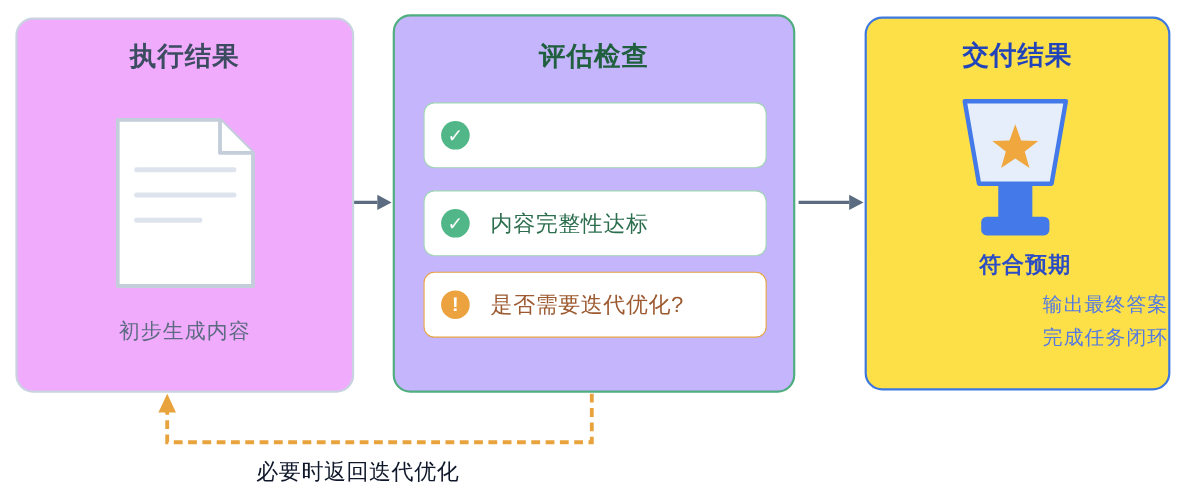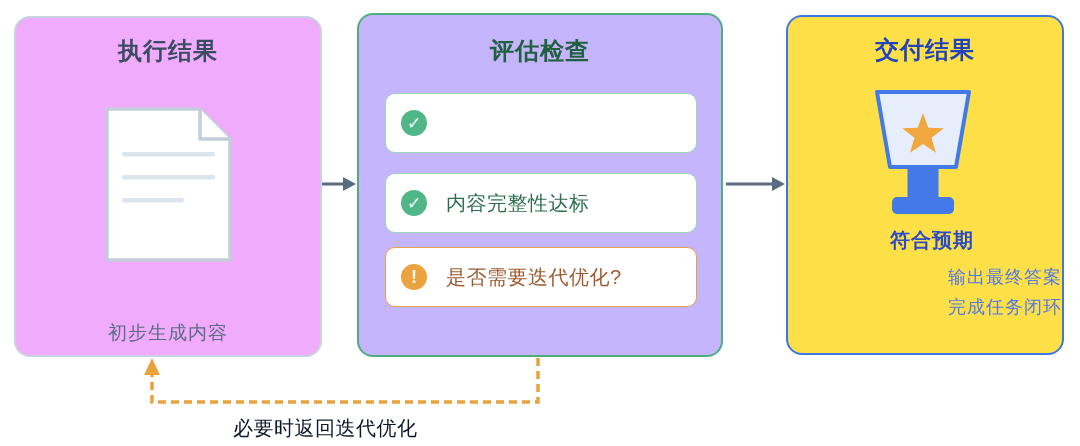--- a/index.html
+++ b/index.html
@@ -10,21 +10,21 @@
   .overlay{position:absolute;left:0;top:0;}
   .box{position:absolute;border-radius:16px;box-sizing:border-box;}
   .box-exec{left:14px;top:16px;width:308px;height:341px;background:#f0abfc;border:2px solid #c9d2e0;padding-left:40px;}
   .box-eval{left:357px;top:13px;width:366px;height:344px;background:#c4b5fd;border:2.5px solid #4fae7f;}
   .box-deliver{left:786px;top:15px;width:278px;height:340px;background:#fde047;border:2.5px solid #3c78e0;}
   .box-title{position:absolute;left:0;right:0;text-align:center;font-size:24px;font-weight:bold;letter-spacing:1px;}
   .box-exec .box-title{top:17px;color:#3c4c60;}
   .box-eval .box-title{top:20px;color:#20603f;}
   .box-deliver .box-title{top:17px;color:#2144bb;}
   .doc-icon{position:absolute;left:89px;top:89px;}
-  .exec-caption{position:absolute;left:0;right:0;top:270px;text-align:center;font-size:19px;color:#5d6b82;letter-spacing:1px;margin-top:32px;}
+  .exec-caption{position:absolute;left:0;right:0;top:270px;text-align:center;font-size:19px;color:#5d6b82;letter-spacing:1px;}
   .card{
     position:absolute;left:26px;width:312px;height:60px;background:#ffffff;
     border:1.5px solid #9fd4b4;border-radius:10px;display:flex;align-items:center;
     padding-left:15px;box-sizing:border-box;gap:19px;
   }
   .card1{top:78px;} .card2{top:158px;} .card3{top:232px;border-color:#e8a440;}
   .badge{
     width:26px;height:26px;border-radius:50%;flex:0 0 26px;display:flex;
     align-items:center;justify-content:center;color:#ffffff;font-weight:bold;font-size:17px;line-height:1;
   }

